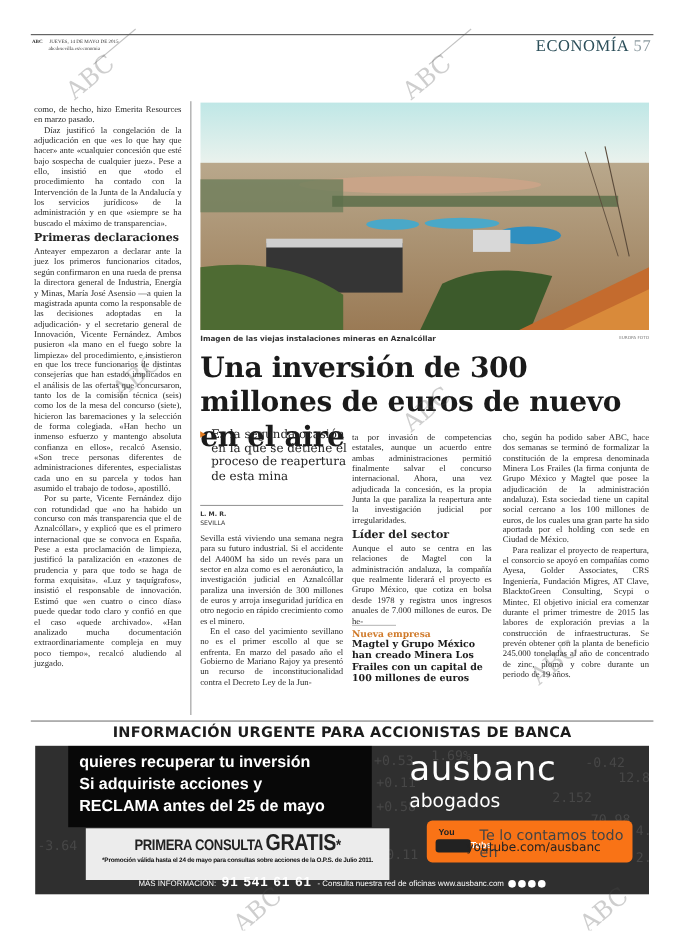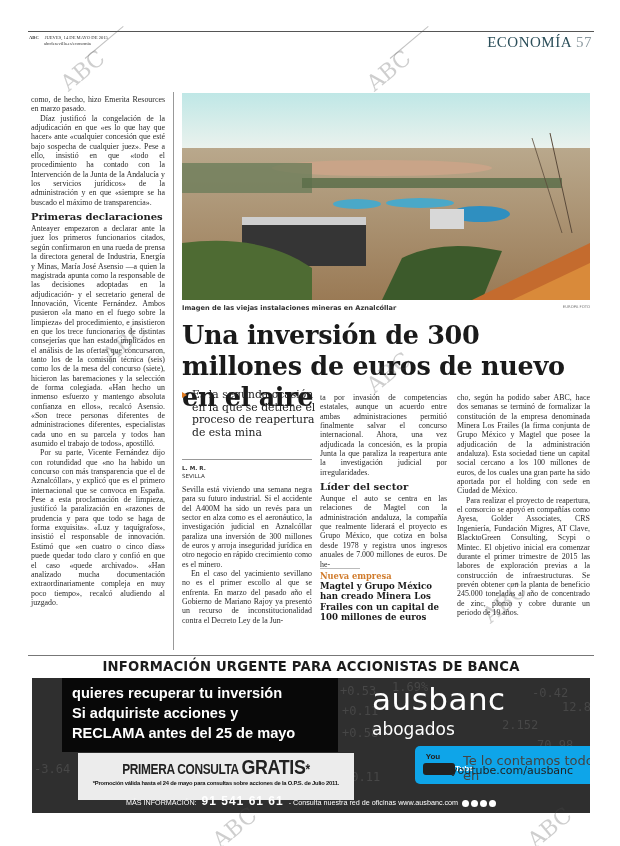--- a/index.html
+++ b/index.html
@@ -50,21 +50,21 @@
   .ad .bgnum { position: absolute; font-family: "DejaVu Sans Mono", monospace; font-size: 12px; color: #474747; white-space: nowrap; }
   .ad .black { position: absolute; left: 30px; top: 0px; width: 276px; height: 74px; background: #080808; }
   .ad .headtxt { position: absolute; left: 40px; top: 5px; font-family: "Liberation Sans", sans-serif; color: #fff; font-size: 14.6px; line-height: 20px; font-weight: bold; }
   .ad .consult { position: absolute; left: 30px; top: 75px; width: 276px; height: 47px; background: #ececec; text-align: center; margin-left: 16px; }
   .ad .consult .big { font-family: "Liberation Sans", sans-serif; font-size: 14px; font-weight: bold; color: #222; letter-spacing: -0.4px; margin-top: 2px; display: block; transform: scaleX(0.85); }
   .ad .consult .big .g { font-size: 21px; }
   .ad .consult .small { font-family: "Liberation Sans", sans-serif; font-size: 5.8px; font-weight: bold; color: #111; display: block; margin-top: 1px; letter-spacing: -0.2px; }
   .ad .logo { position: absolute; left: 340px; top: 4px; width: 200px; color: #fff; font-family: "DejaVu Sans", sans-serif; }
   .ad .logo .name { font-size: 31px; line-height: 34px; letter-spacing: 0.5px; }
   .ad .logo .sub { font-size: 17px; line-height: 22px; margin-top: 2px; }
-  .ad .yt { position: absolute; left: 356px; top: 68px; width: 187px; height: 38px; background: #0ea5e9; border-radius: 5px; margin-left: 27px; }
+  .ad .yt { position: absolute; left: 356px; top: 68px; width: 187px; height: 38px; background: #f97316; border-radius: 5px; }
   .ad .yt .ic { position: absolute; left: 8px; top: 5px; width: 20px; font-family: "Liberation Sans", sans-serif; font-weight: bold; font-size: 8px; line-height: 12px; color: #222; text-align: center; }
   .ad .yt .ic .tube { display: block; background: #222; color: #fff; border-radius: 3px; font-size: 8px; padding-left: 32px; }
   .ad .yt .t1 { position: absolute; left: 48px; top: 7px; font-family: "DejaVu Sans", sans-serif; font-size: 13px; color: #444; }
   .ad .yt .t2 { position: absolute; left: 36px; top: 18px; font-family: "DejaVu Sans", sans-serif; font-size: 11px; color: #222; }
   .ad .footer { position: absolute; left: 0; top: 116px; width: 558px; text-align: center; font-family: "Liberation Sans", sans-serif; color: #fff; font-size: 7.2px; white-space: nowrap; }
   .ad .footer .phone { font-size: 12px; font-weight: bold; letter-spacing: 1px; margin: 0 3px; }
   .ad .footer .soc { display: inline-block; width: 7px; height: 7px; border-radius: 50%; background: #fff; margin-left: 2px; vertical-align: middle; }
 
   .watermark { position: absolute; font-family: "DejaVu Serif", serif; font-size: 22px; color: rgba(80,80,80,0.28); transform: rotate(-40deg); pointer-events: none; }
   .wm-line { position: absolute; height: 1px; background: rgba(80,80,80,0.35); transform-origin: left center; transform: rotate(-40deg); pointer-events: none; }

